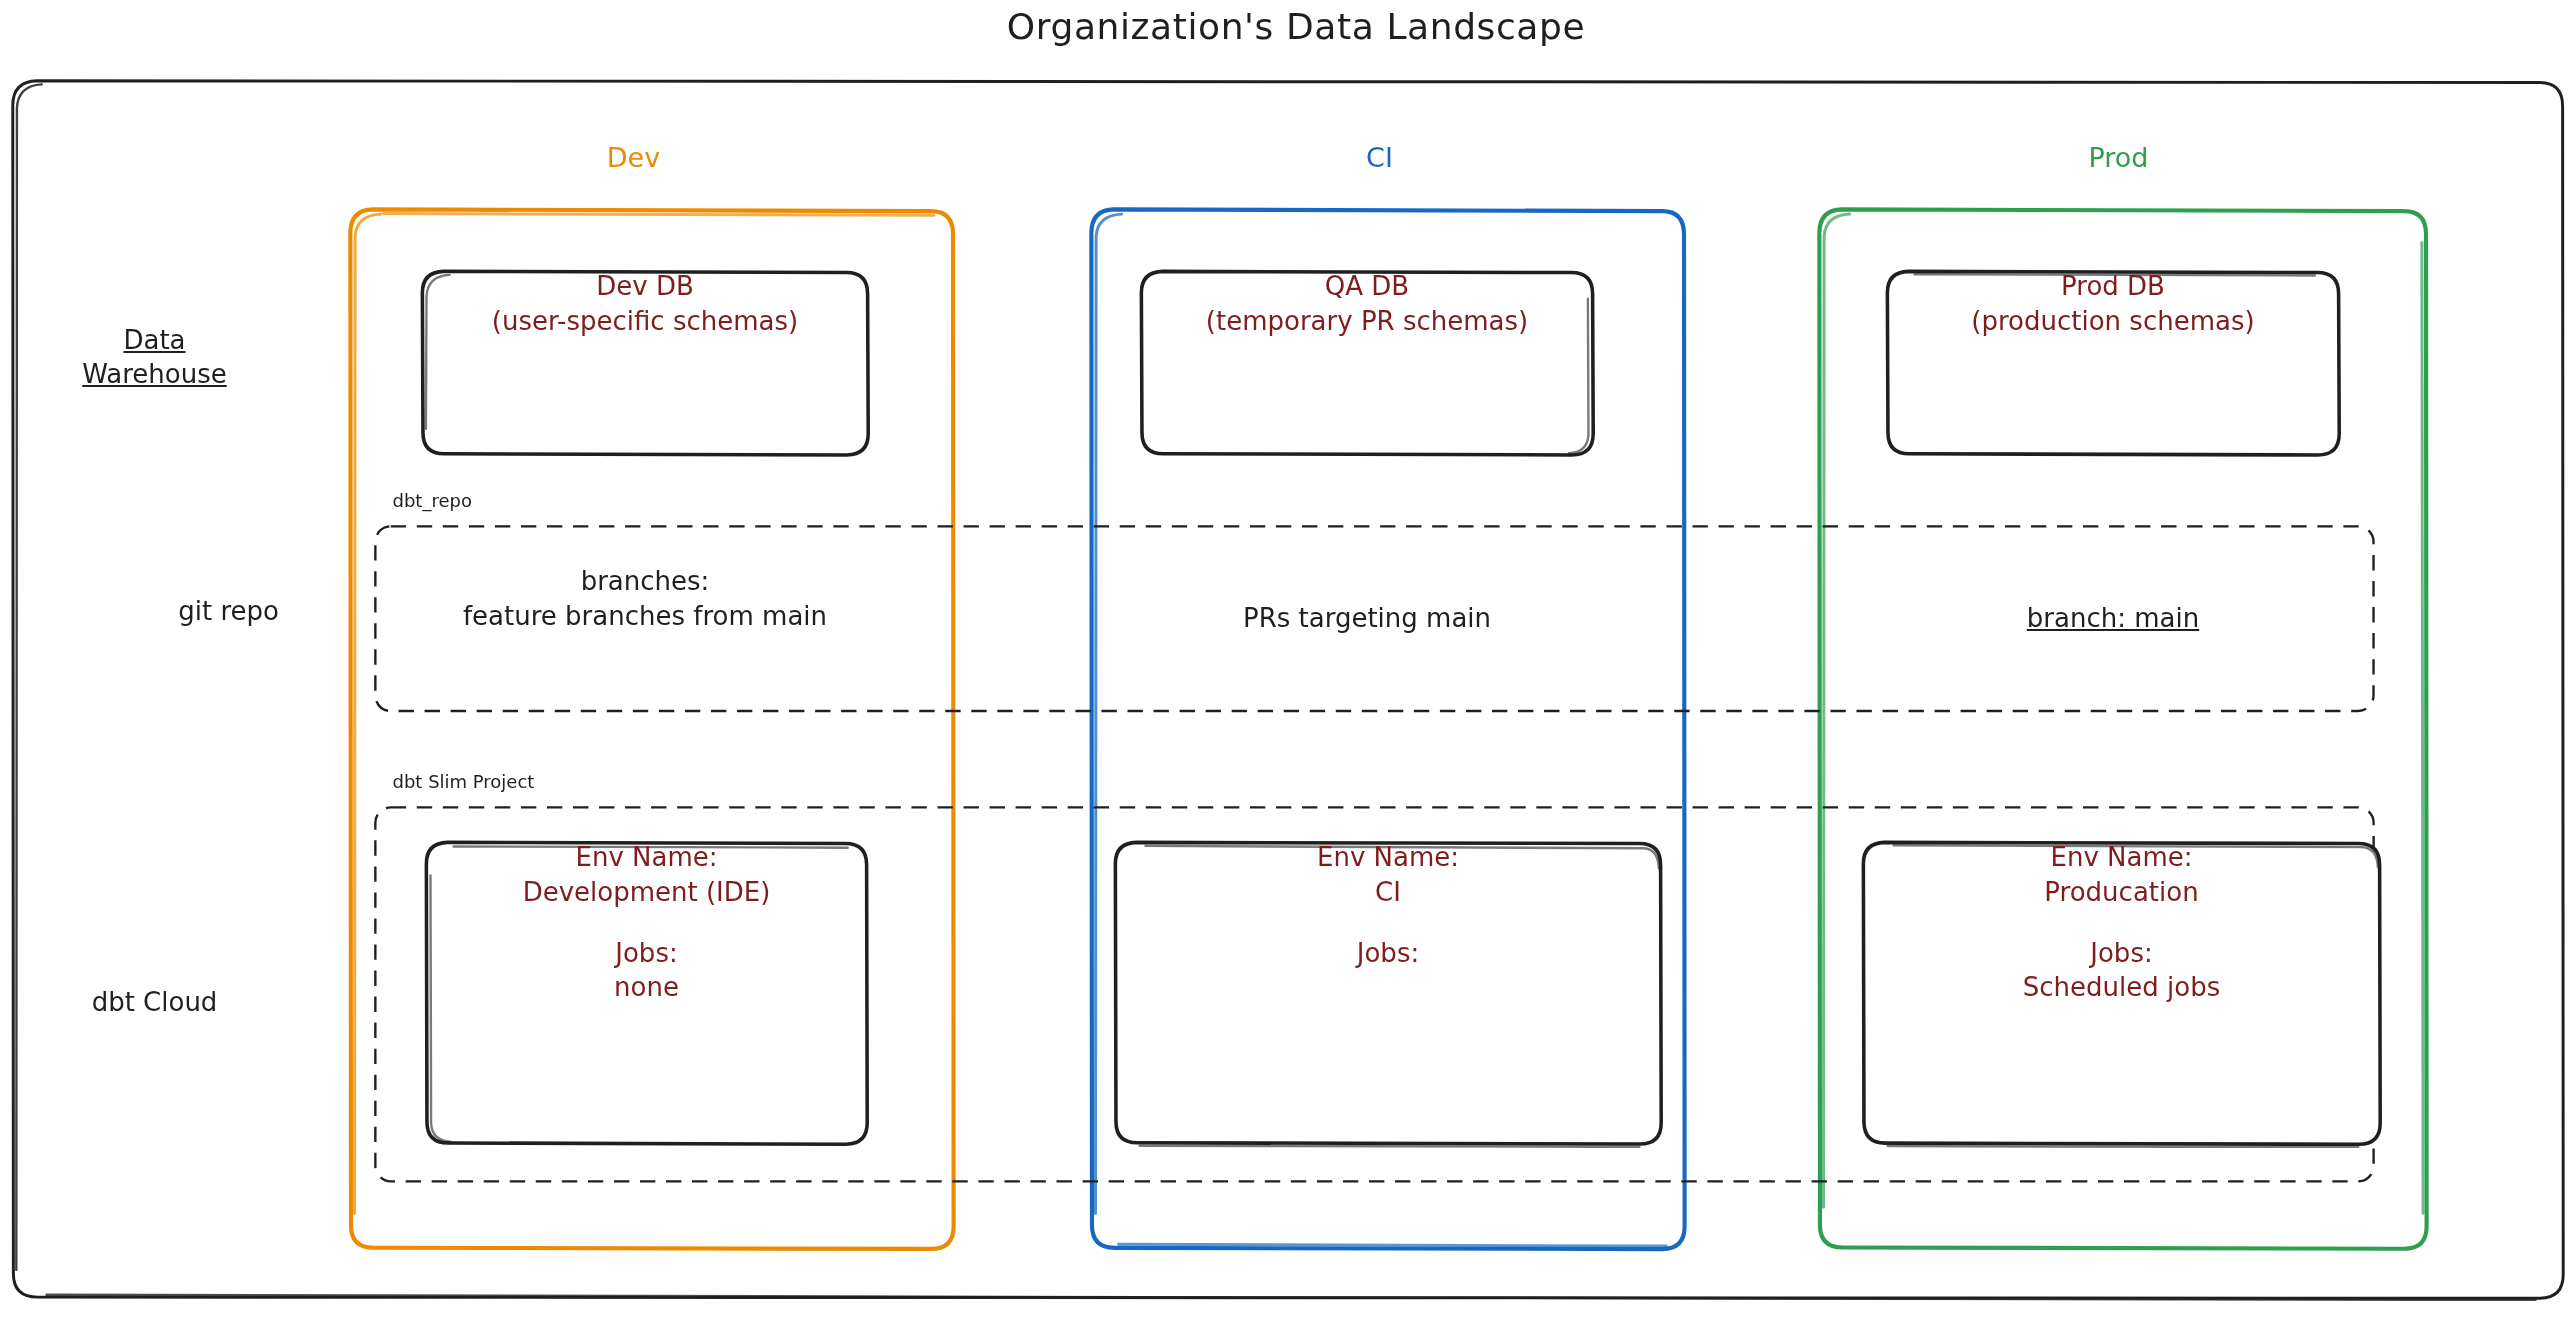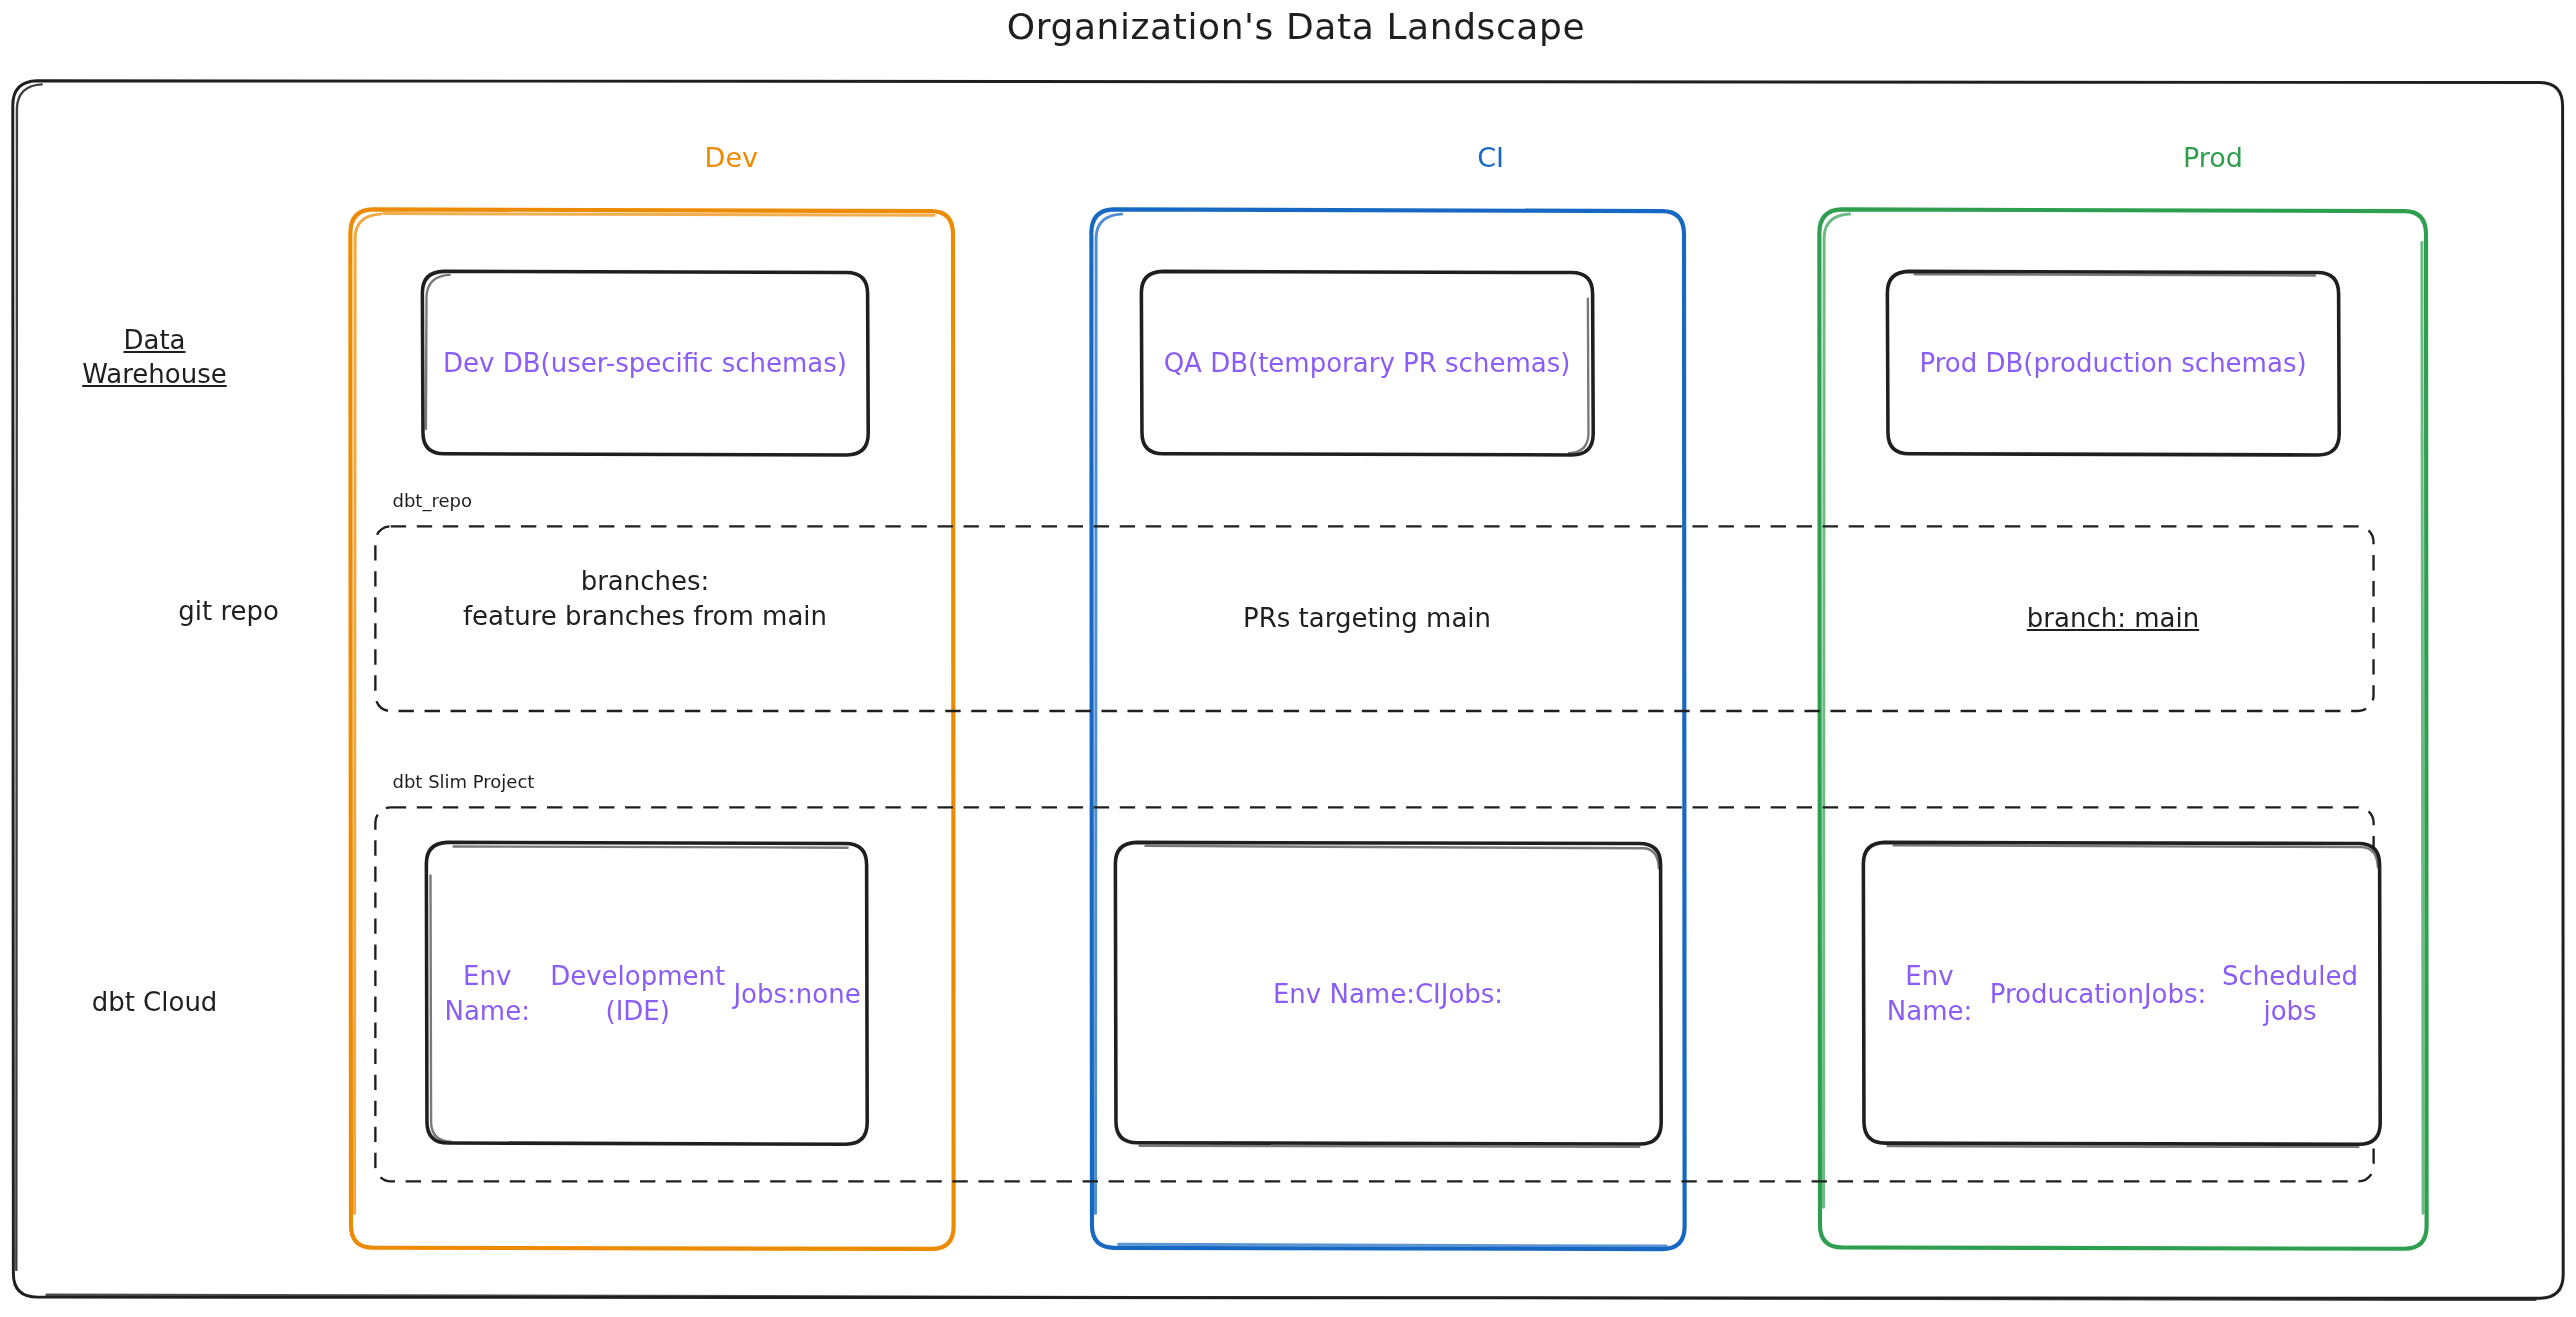--- a/index.html
+++ b/index.html
@@ -35,21 +35,21 @@
     top: 79px;
     width: 2554px;
     height: 1222px;
   }
   #outer-frame .frame-svg { position: absolute; inset: 0; }
 
   
   .col-header {
     position: absolute;
     top: 142px;
-    text-align: right;
+    text-align: center;
     font-size: 27px;
     font-family: "DejaVu Sans", sans-serif;
   }
 
   
   .row-label {
     position: absolute;
     text-align: center;
     font-size: 26px;
     color: #1f1f1f;
@@ -84,25 +84,24 @@
 
   
   .node-box {
     position: absolute;
   }
   .node-box .node-svg { position: absolute; inset: 0; }
   .node-box .node-text {
     position: absolute;
     inset: 0;
     display: flex;
-    flex-direction: row;
+    flex-direction: column;
     align-items: center;
-    justify-content: center;
     font-size: 26px;
-    color: #8b5cf6;
+    color: #7f1d1d;
     line-height: 1.34;
     text-align: center;
     padding: 0 8.3px;
     box-sizing: border-box;
     white-space: pre-line;
   }
   .node-text .spacer { height: 26px; }
 
   
   .text-cell {

